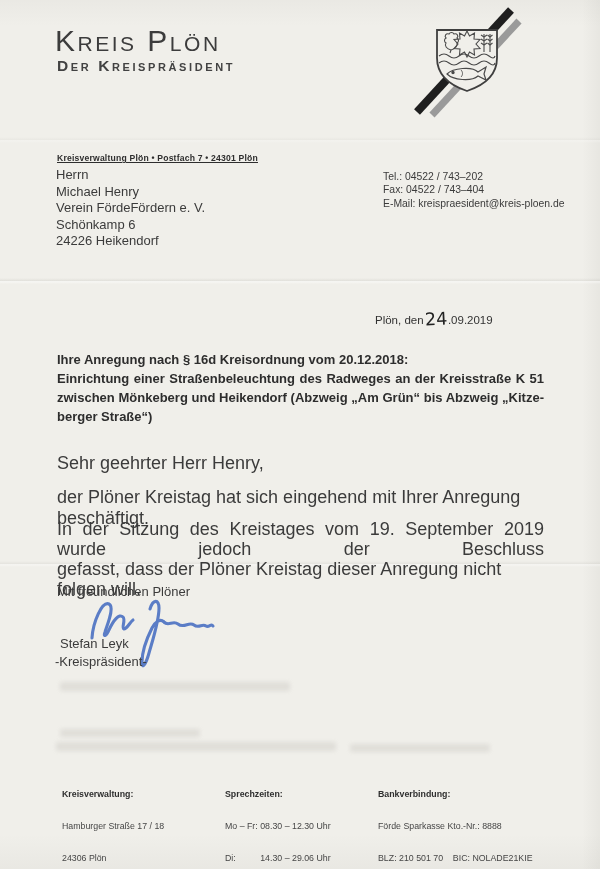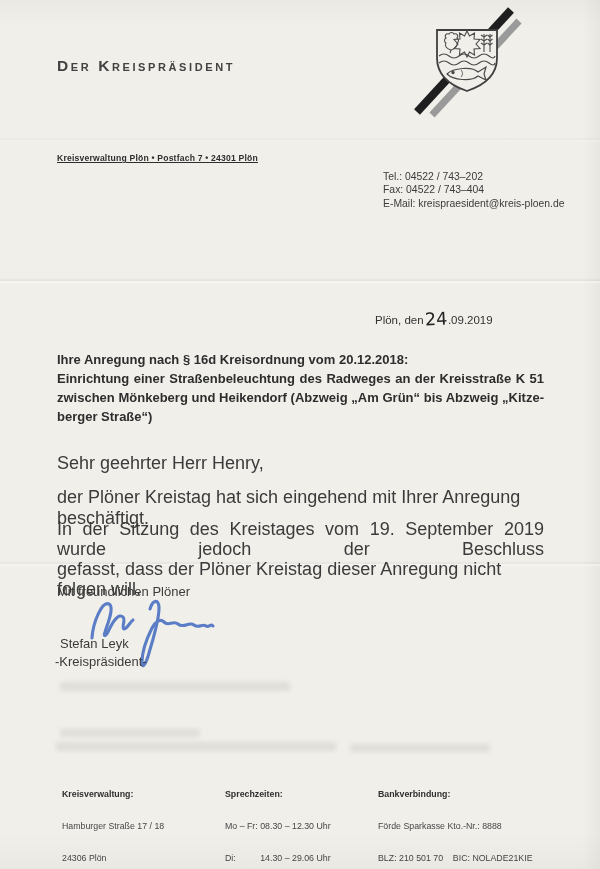--- a/index.html
+++ b/index.html
@@ -73,20 +73,21 @@
 </style>
 </head>
 <body>
 
 <div class="page">
 
   <div class="abs crease-h" style="top:137px; opacity:.5"></div>
   <div class="abs crease-h" style="top:278px"></div>
   <div class="abs crease-h" style="top:561px; opacity:.8"></div>
 
+  <div class="abs org">Kreis Plön</div>
   <div class="abs org-title">Der Kreispräsident</div>
 
   <svg class="abs emblem" width="150" height="125" viewBox="0 0 150 125">
     <g>
       <line x1="22" y1="112" x2="116" y2="10" stroke="#1f1f1f" stroke-width="8"></line>
       <line x1="37" y1="115" x2="124" y2="21" stroke="#9a9a9a" stroke-width="7"></line>
     </g>
     <g stroke="#4a4a4a" fill="none" stroke-width="1.4">
       <path d="M42,30 H102 V58 Q102,81 72,91 Q42,81 42,58 Z" fill="#f0efea" stroke="#3f3f3f" stroke-width="1.8"></path>
 
@@ -112,20 +113,27 @@
       <g stroke-width="1.2">
         <path d="M52,74 c6,-6 25,-8 31,-2 l8,-5 -2,7 2,6 -8,-4 c-7,6 -25,4 -31,-2 z"></path>
         <circle cx="58" cy="72.5" r="1.1" fill="#4a4a4a"></circle>
         <path d="M66,70 c2,2 2,5 0,7" stroke-width="0.9"></path>
       </g>
     </g>
   </svg>
 
   <div class="abs sender-line">Kreisverwaltung Plön • Postfach 7 • 24301 Plön</div>
 
+  <div class="abs recipient">
+    <div>Herrn</div>
+    <div>Michael Henry</div>
+    <div>Verein FördeFördern e. V.</div>
+    <div>Schönkamp 6</div>
+    <div>24226 Heikendorf</div>
+  </div>
 
   <div class="abs contact">
     <div>Tel.: 04522 / 743–202</div>
     <div>Fax: 04522 / 743–404</div>
     <div>E-Mail: kreispraesident@kreis-ploen.de</div>
   </div>
 
   <div class="abs dateline"><span>Plön, den</span><span class="day">24</span><span>.09.2019</span></div>
 
   <div class="abs subject">

